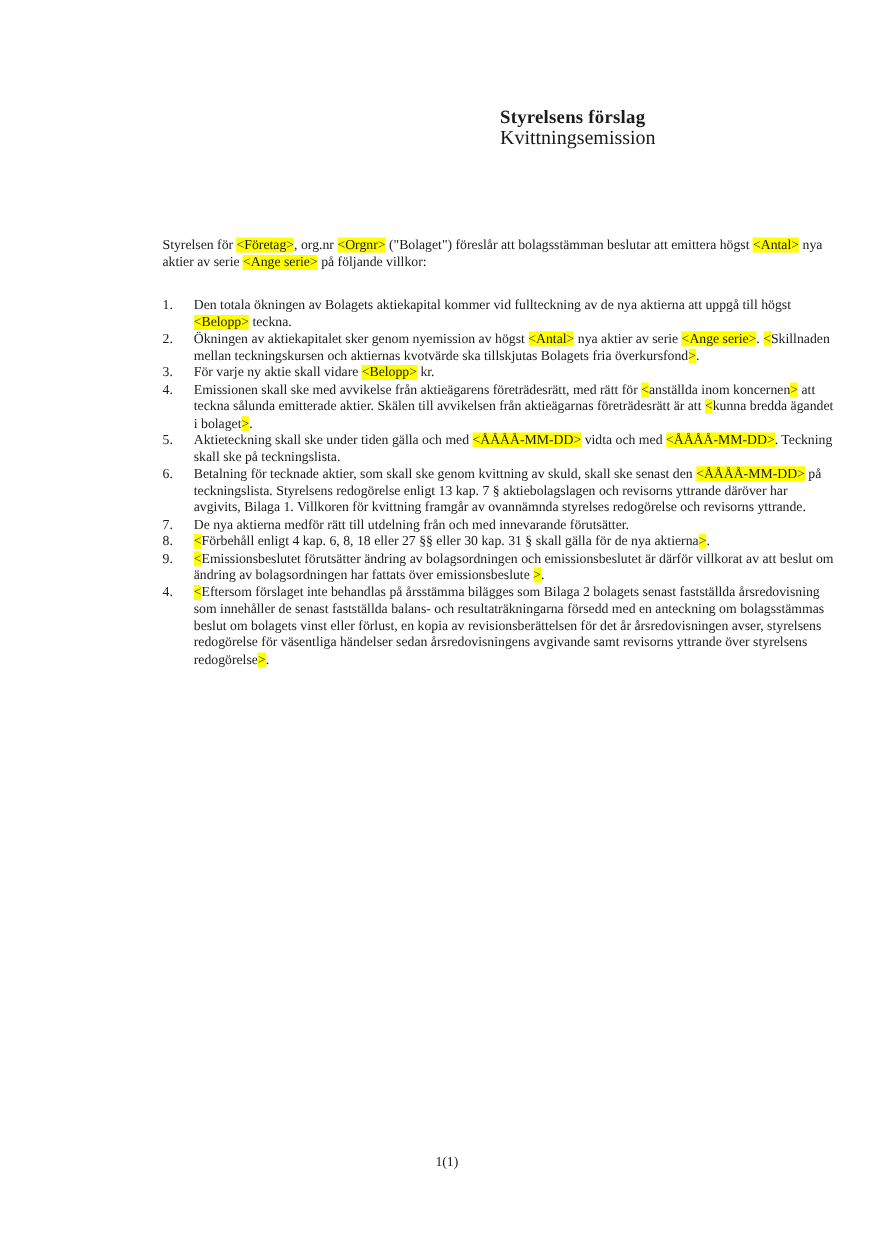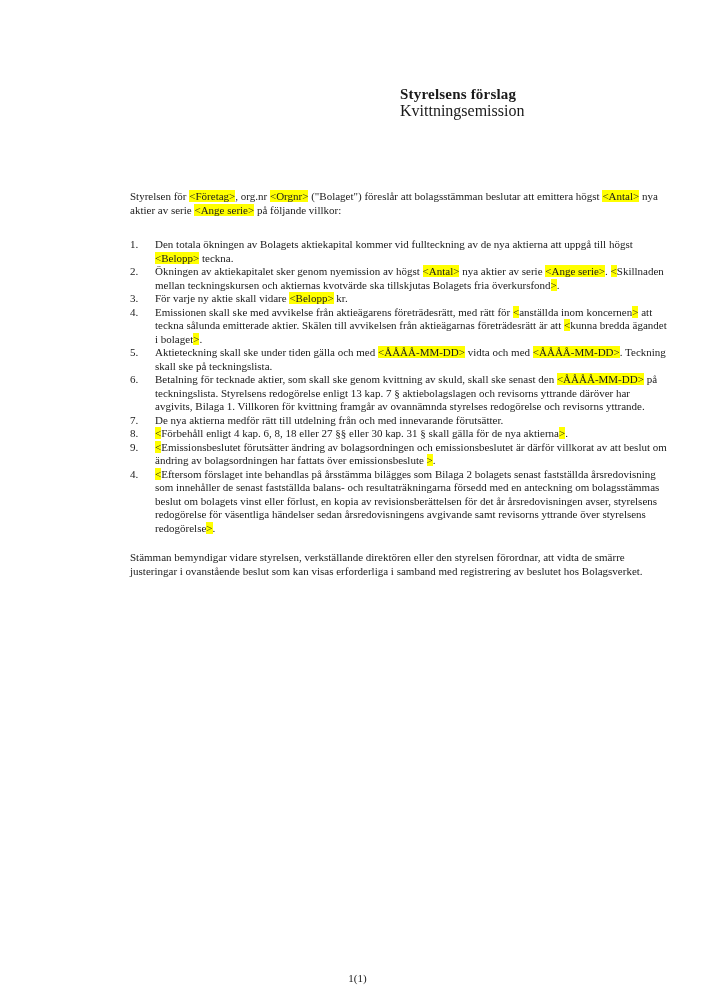--- a/index.html
+++ b/index.html
@@ -63,21 +63,21 @@
   }
   .closing {
     margin: 16px 0 0 0;
   }
   .hl {
     background: var(--hl, #ffff00);
   }
   .footer {
     position: absolute;
     left: 0;
-    top: 972px;
+    top: 924px;
     width: 100%;
     text-align: center;
     font-size: 11px;
     line-height: 13.5px;
   }
 </style>
 </head>
 <body>
 
 <div class="page">
@@ -127,19 +127,18 @@
       <div class="list-item">
         <span class="num">9.</span>
         <div class="txt"><span class="hl">&lt;</span><span>Emissionsbeslutet förutsätter ändring av bolagsordningen och emissionsbeslutet är därför villkorat av att beslut om ändring av bolagsordningen har fattats över emissionsbeslute </span><span class="hl">&gt;</span><span>.</span></div>
       </div>
       <div class="list-item">
         <span class="num">4.</span>
         <div class="txt"><span class="hl">&lt;</span><span>Eftersom förslaget inte behandlas på årsstämma bilägges som Bilaga 2 bolagets senast fastställda årsredovisning som innehåller de senast fastställda balans- och resultaträkningarna försedd med en anteckning om bolagsstämmas beslut om bolagets vinst eller förlust, en kopia av revisionsberättelsen för det år årsredovisningen avser, styrelsens redogörelse för väsentliga händelser sedan årsredovisningens avgivande samt revisorns yttrande över styrelsens redogörelse</span><span class="hl">&gt;</span><span>.</span></div>
       </div>
     </div>
 
-    <p class="closing"><span>Stämman bemyndigar vidare styrelsen, verkställande direktören eller den styrelsen förordnar, att vidta de smärre justeringar i ovanstående beslut som kan visas erforderliga i samband med registrering av beslutet hos Bolagsverket.</span></p>
 
   </div>
 
   <div class="footer">1(1)</div>
 
 </div>
 
 </body></html>

